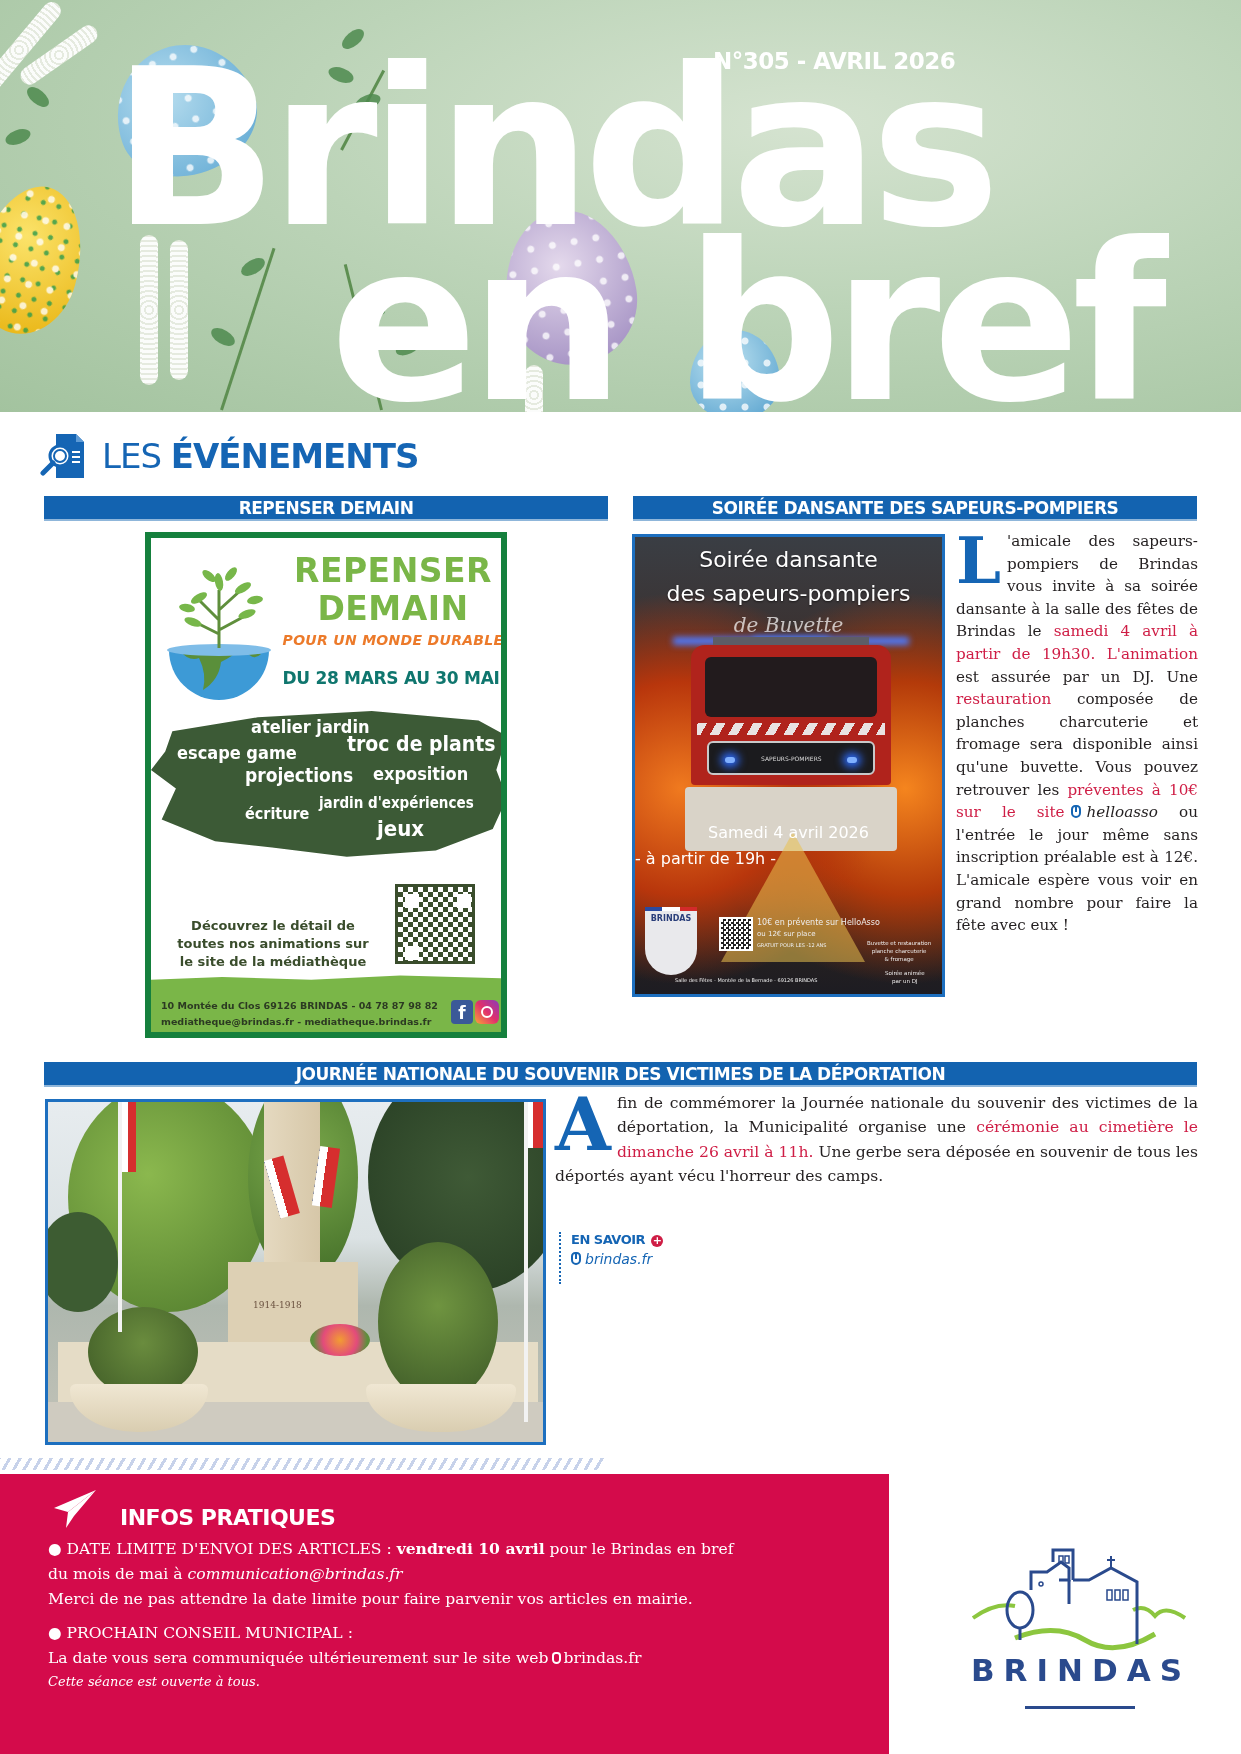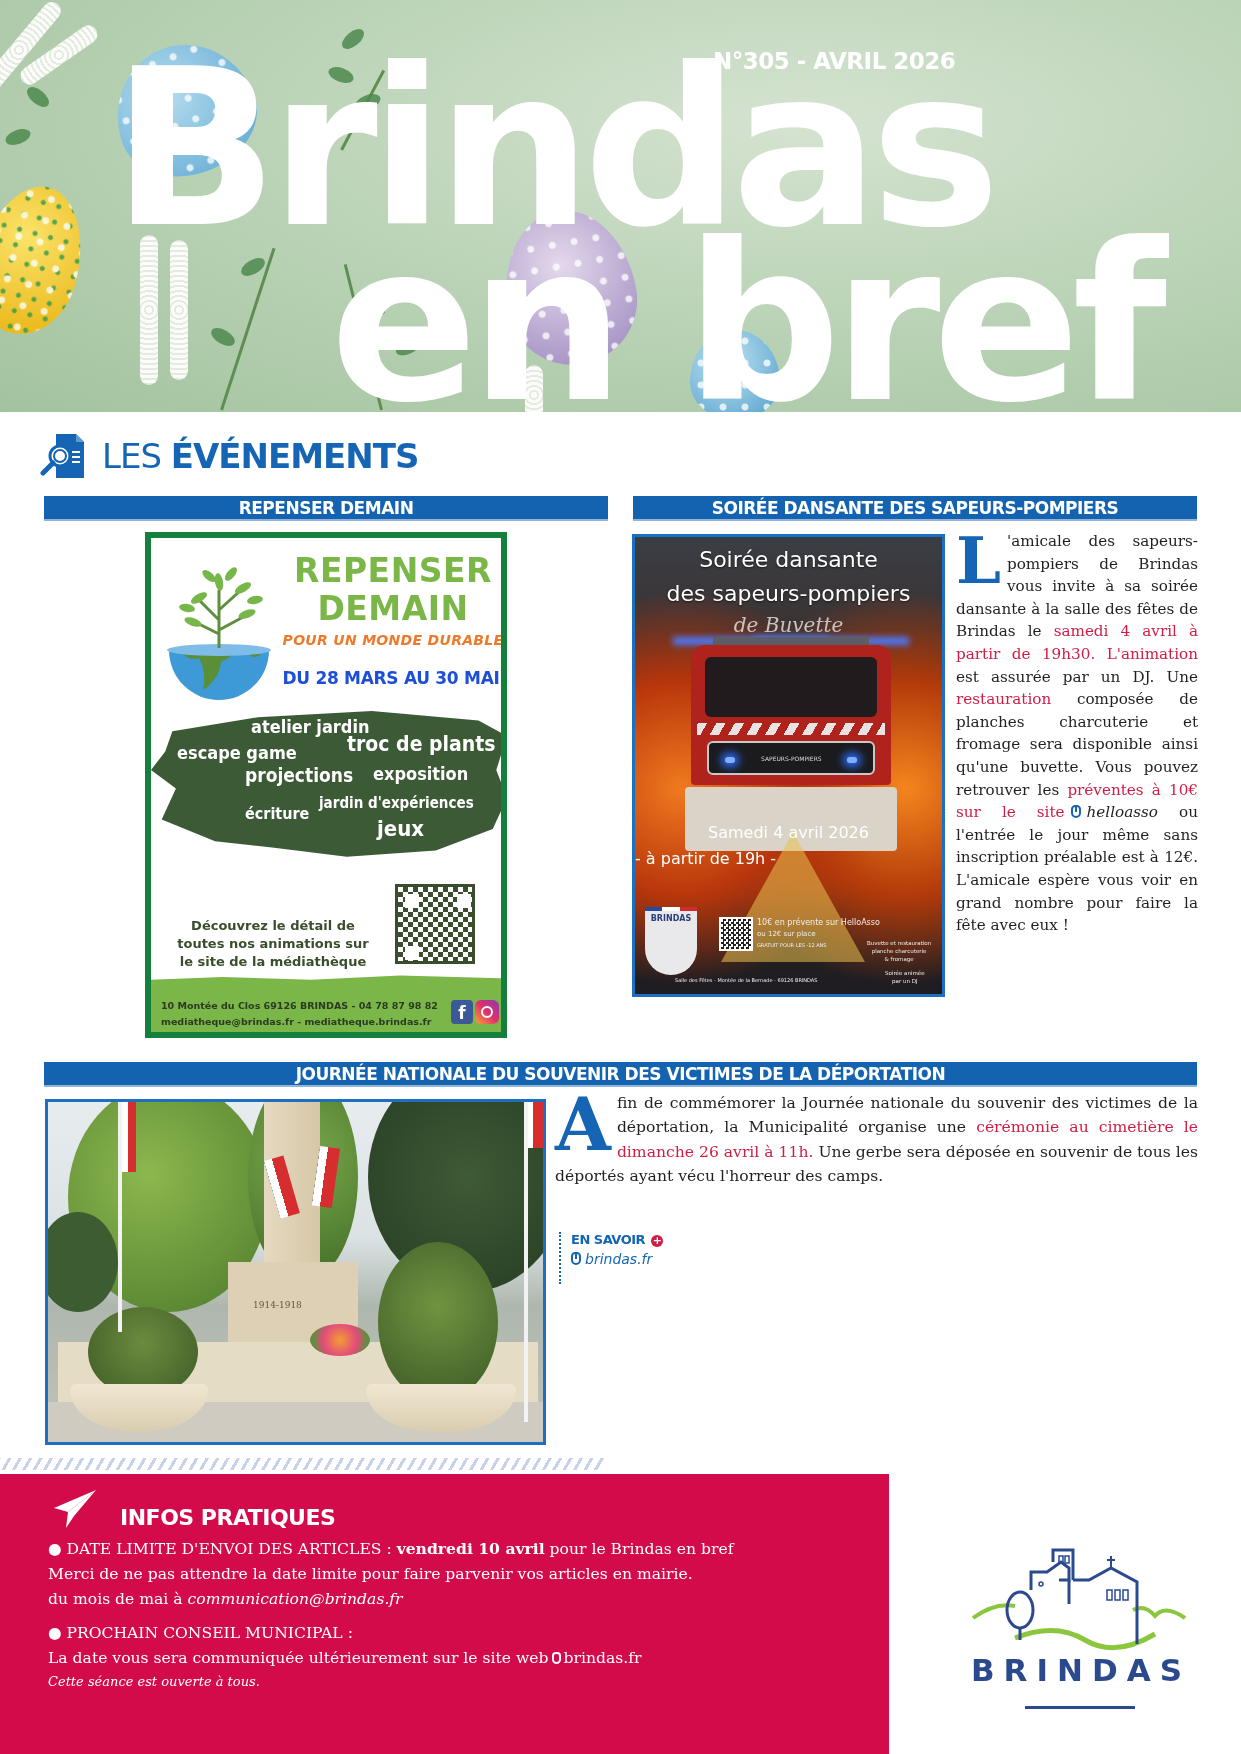--- a/index.html
+++ b/index.html
@@ -53,21 +53,21 @@
 
   
   .poster1 {
     position: absolute; left: 145px; top: 532px; width: 362px; height: 506px;
     border: 6px solid #15803d; background: #ffffff; overflow: hidden;
     font-family: "DejaVu Sans", sans-serif;
   }
   .p1-tree { position: absolute; left: 8px; top: 12px; width: 120px; height: 160px; }
   .p1-title { position: absolute; left: 132px; top: 14px; width: 220px; text-align: center; color: #7ab648; font-weight: bold; font-size: 33px; line-height: 38px; letter-spacing: 0.5px; }
   .p1-sub { position: absolute; left: 128px; top: 94px; width: 228px; text-align: center; color: #ec7a2a; font-weight: bold; font-size: 14px; font-style: italic; letter-spacing: 0.3px; }
-  .p1-dates { position: absolute; left: 122px; top: 130px; width: 236px; text-align: center; color: #1d4ed8; font-weight: bold; font-size: 17px; letter-spacing: -0.3px; }
+  .p1-dates { position: absolute; left: 122px; top: 130px; width: 236px; text-align: center; color: #0f766e; font-weight: bold; font-size: 17px; letter-spacing: -0.3px; }
   .p1-brush {
     position: absolute; left: 0; top: 170px; width: 356px; height: 155px;
     background: #3c5a36;
     clip-path: polygon(6% 15%, 30% 6%, 62% 2%, 92% 8%, 100% 18%, 97% 40%, 100% 58%, 96% 78%, 80% 92%, 55% 96%, 34% 90%, 18% 86%, 3% 72%, 7% 52%, 0% 40%, 4% 28%);
   }
   .p1-act { position: absolute; color: #ffffff; font-family: "DejaVu Sans Condensed", "DejaVu Sans", sans-serif; font-weight: bold; white-space: nowrap; }
   .p1-discover { position: absolute; left: 22px; top: 345px; width: 200px; text-align: center; color: #3a4d2c; font-weight: bold; font-size: 13px; line-height: 18px; margin-top: 34px; }
   .p1-qr { position: absolute; left: 244px; top: 346px; width: 80px; height: 80px; background:
       linear-gradient(#fff,#fff) 7px 7px/14px 14px no-repeat,
       linear-gradient(#fff,#fff) 59px 7px/14px 14px no-repeat,
@@ -335,22 +335,22 @@
 <div class="infos">
   <div class="infos-head">
     <svg class="plane" viewBox="0 0 46 42">
       <path d="M44 2 L2 20 L16 24 Z" fill="#ffffff"></path>
       <path d="M44 2 L16 24 L14 40 L22 28 Z" fill="#ffffff"></path>
     </svg>
     <div class="t">INFOS PRATIQUES</div>
   </div>
   <div class="infos-body">
     <p><span>● DATE LIMITE D'ENVOI DES ARTICLES : </span><b>vendredi 10 avril</b><span> pour le Brindas en bref</span></p>
+    <p><span>du mois de mai à </span><span class="it">communication@brindas.fr</span></p>
     <p>Merci de ne pas attendre la date limite pour faire parvenir vos articles en mairie.</p>
-    <p><span>du mois de mai à </span><span class="it">communication@brindas.fr</span></p>
     <div class="gap"></div>
     <p>● PROCHAIN CONSEIL MUNICIPAL :</p>
     <p><span>La  date vous sera communiquée ultérieurement sur le site web</span><span class="mouse-w"></span><span>brindas.fr</span></p>
     <p class="small">Cette séance est ouverte à tous.</p>
   </div>
 </div>
 
 <svg class="brand" viewBox="0 0 230 190">
   <path d="M8 88 Q30 72 50 76" fill="none" stroke="#8cc63f" stroke-width="4"></path>
   <path d="M168 80 Q180 74 190 86 Q200 74 220 88" fill="none" stroke="#8cc63f" stroke-width="4"></path>

